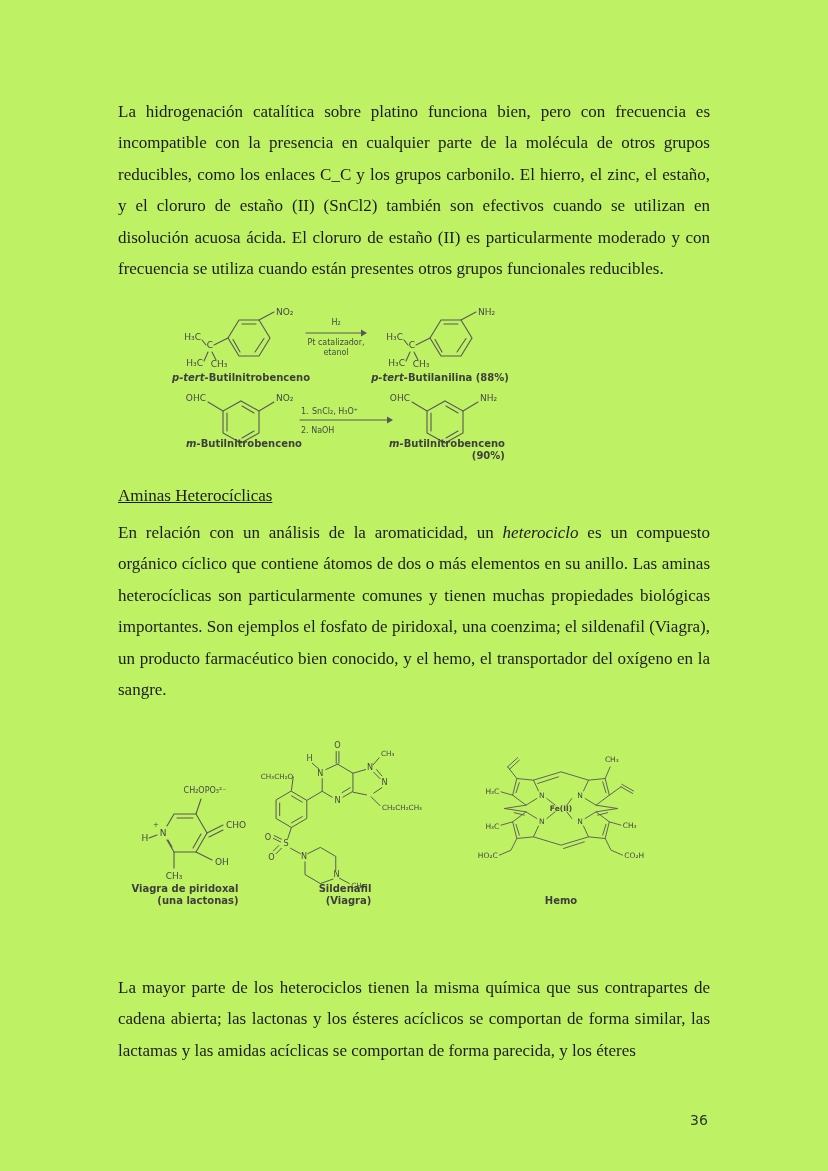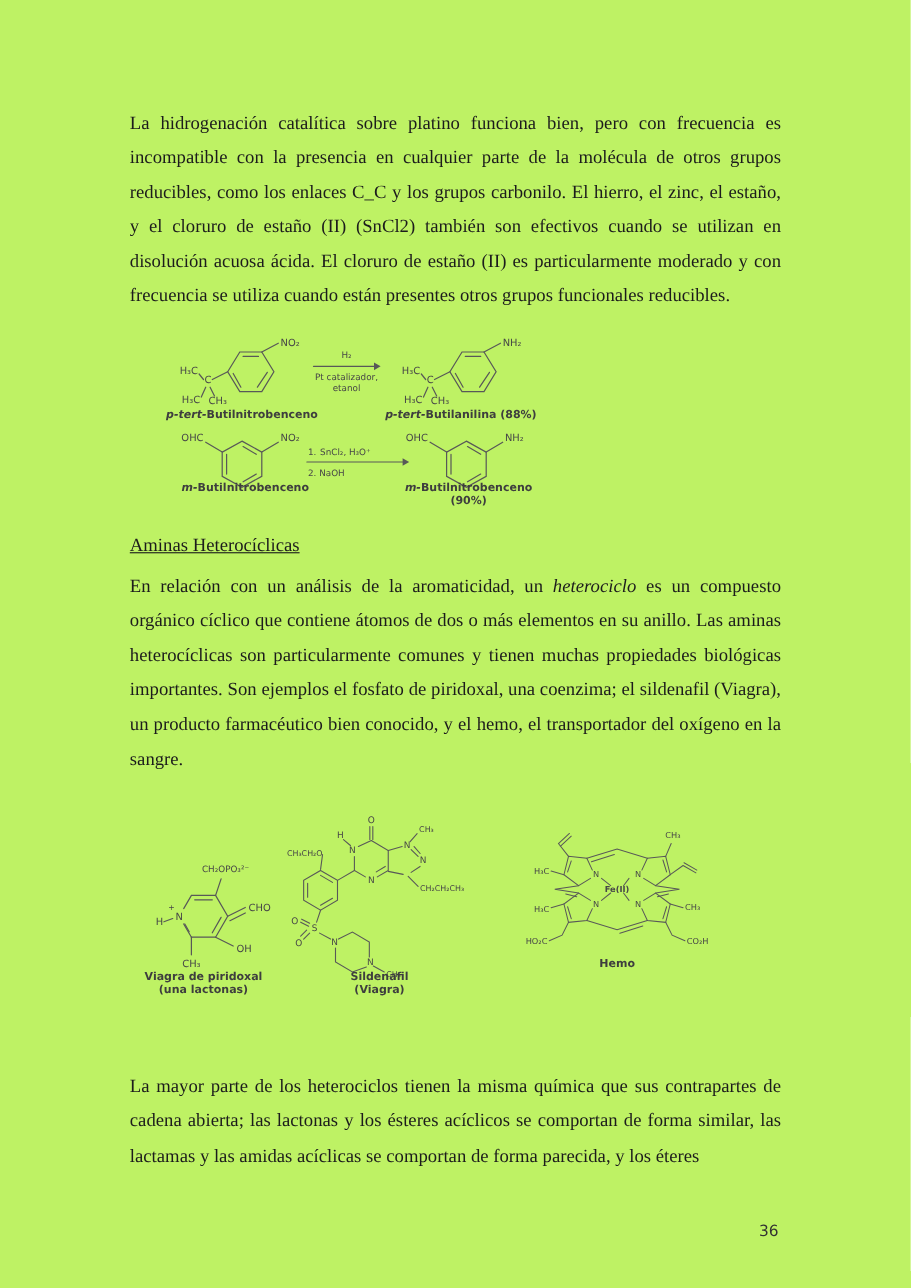--- a/index.html
+++ b/index.html
@@ -14,34 +14,34 @@
   .fig svg text{font-family:"DejaVu Sans",sans-serif;fill:#474747;}
   .bond{stroke:#585858;stroke-width:1.1;fill:none;stroke-linecap:round;}
   .atom{font-size:9px;}
   .sm{font-size:8px;}
   .tiny{font-size:7px;}
   .cy{fill:#2ba6de;}
   .mg{fill:#e8417f;}
   .nb{fill:#58b8e8;}
   .fe{fill:#e23b8e;font-weight:bold;}
   .fcap{position:absolute;transform:translateX(-50%);font:bold 10px "DejaVu Sans",sans-serif;
-        color:#3e3e3e;white-space:nowrap;text-align:center;line-height:12px;}
+        color:#3e3e3e;white-space:nowrap;text-align:right;line-height:12px;}
   .fcap i{font-style:italic;}
   .pagenum{position:absolute;left:690px;top:1112px;font:14px "DejaVu Sans",sans-serif;color:#333;}
 </style>
 </head>
 <body>
 
 <div class="page">
 
   <div class="para" style="top:96px">
     <span>La hidrogenación catalítica sobre platino funciona bien, pero con frecuencia es incompatible con la presencia en cualquier parte de la molécula de otros grupos reducibles, como los enlaces C_C y los grupos carbonilo. El hierro, el zinc, el estaño, y el cloruro de estaño (II) (SnCl2) también son efectivos cuando se utilizan en disolución acuosa ácida. El cloruro de estaño (II) es particularmente moderado y con frecuencia se utiliza cuando están presentes otros grupos funcionales reducibles.</span>
   </div>
 
-  <div class="fig" style="left:138px;top:300px;width:400px;height:168px">
+  <div class="fig" style="left:159px;top:300px;width:400px;height:168px">
 
     <svg style="left:2px;top:4px" width="150" height="66" viewBox="0 0 150 66">
       <path class="bond" d="M67,34 L78,16 L98,16 L109,34 L98,52 L78,52 Z"></path>
       <path class="bond" d="M81,20 L95,20 M103,34.5 L94,48 M79,48 L72,35.5"></path>
       <path class="bond" d="M98,16 L113,8"></path>
       <path class="bond" d="M67,34 L53,41 M41,36 L45,41 M43,57 L47,48 M55,56 L51,48"></path>
       <text class="atom mg" x="115" y="11">NO₂</text>
       <text class="atom" x="49" y="44" text-anchor="middle">C</text>
       <text class="atom" x="40" y="36" text-anchor="end">H₃C</text>
       <text class="atom" x="42" y="62" text-anchor="end">H₃C</text>
@@ -209,21 +209,21 @@
       <text class="atom nb" x="143" y="63" text-anchor="middle">N</text>
       <text class="atom nb" x="97" y="95" text-anchor="middle">N</text>
       <text class="atom nb" x="143" y="95" text-anchor="middle">N</text>
       <text class="atom" x="46" y="59" text-anchor="end">H₃C</text>
       <text class="atom" x="181" y="20" text-anchor="middle">CH₃</text>
       <text class="atom" x="46" y="101" text-anchor="end">H₃C</text>
       <text class="atom" x="194" y="99">CH₃</text>
       <text class="atom" x="44" y="136" text-anchor="end">HO₂C</text>
       <text class="atom" x="196" y="136">CO₂H</text>
     </svg>
-    <div class="fcap" style="left:431px;top:136px">Hemo</div>
+    <div class="fcap" style="left:431px;top:160px">Hemo</div>
   </div>
 
   <div class="para" style="top:972px">
     <span>La mayor parte de los heterociclos tienen la misma química que sus contrapartes de cadena abierta; las lactonas y los ésteres acíclicos se comportan de forma similar, las lactamas y las amidas acíclicas se comportan de forma parecida, y los éteres</span>
   </div>
 
   <div class="pagenum">36</div>
 
 </div>
 

